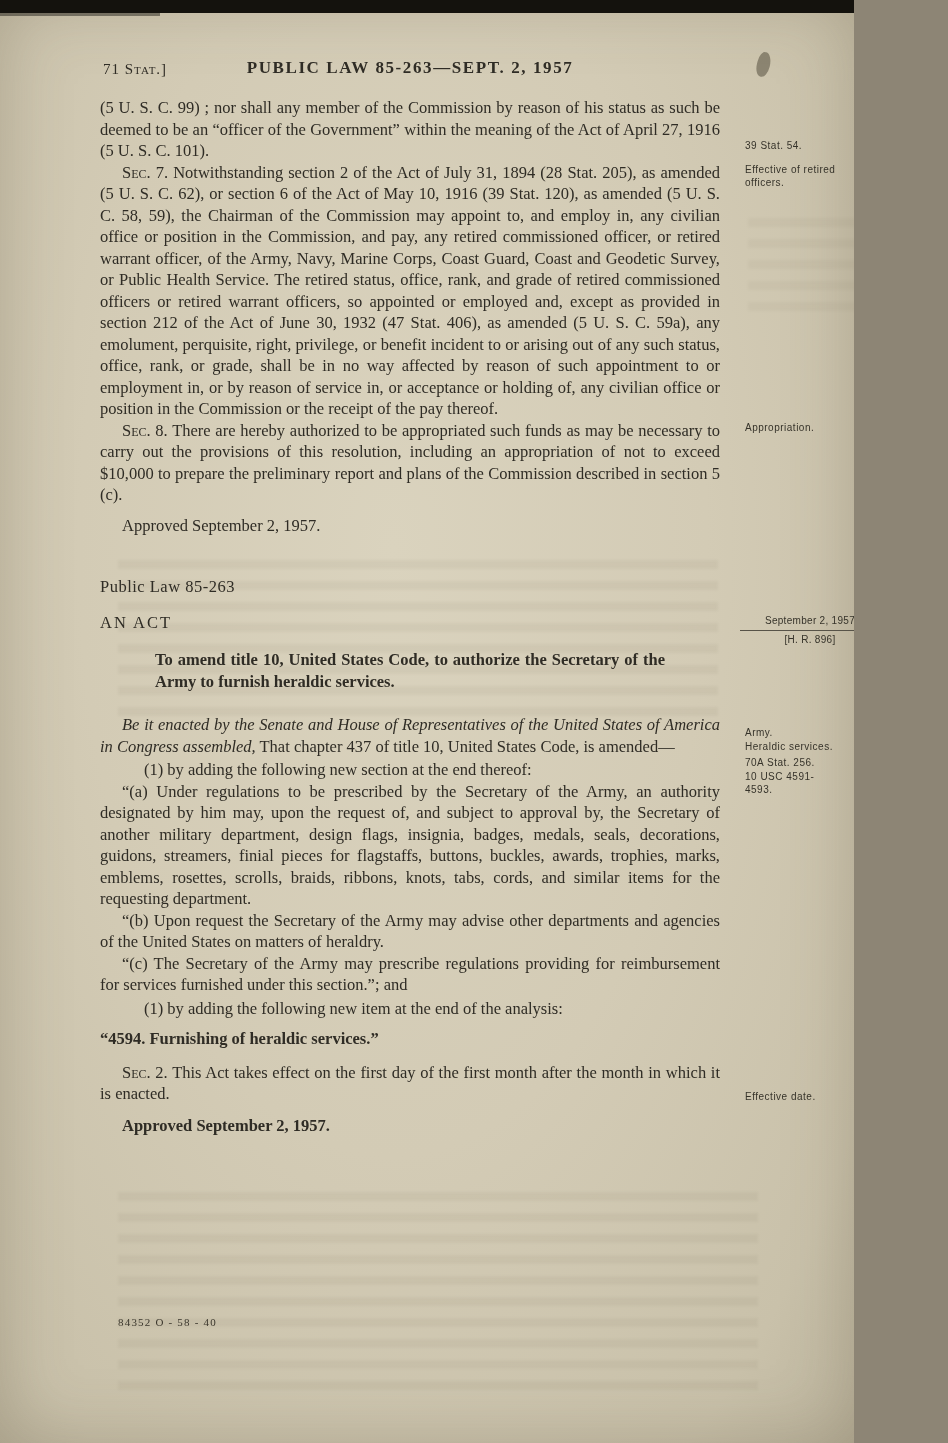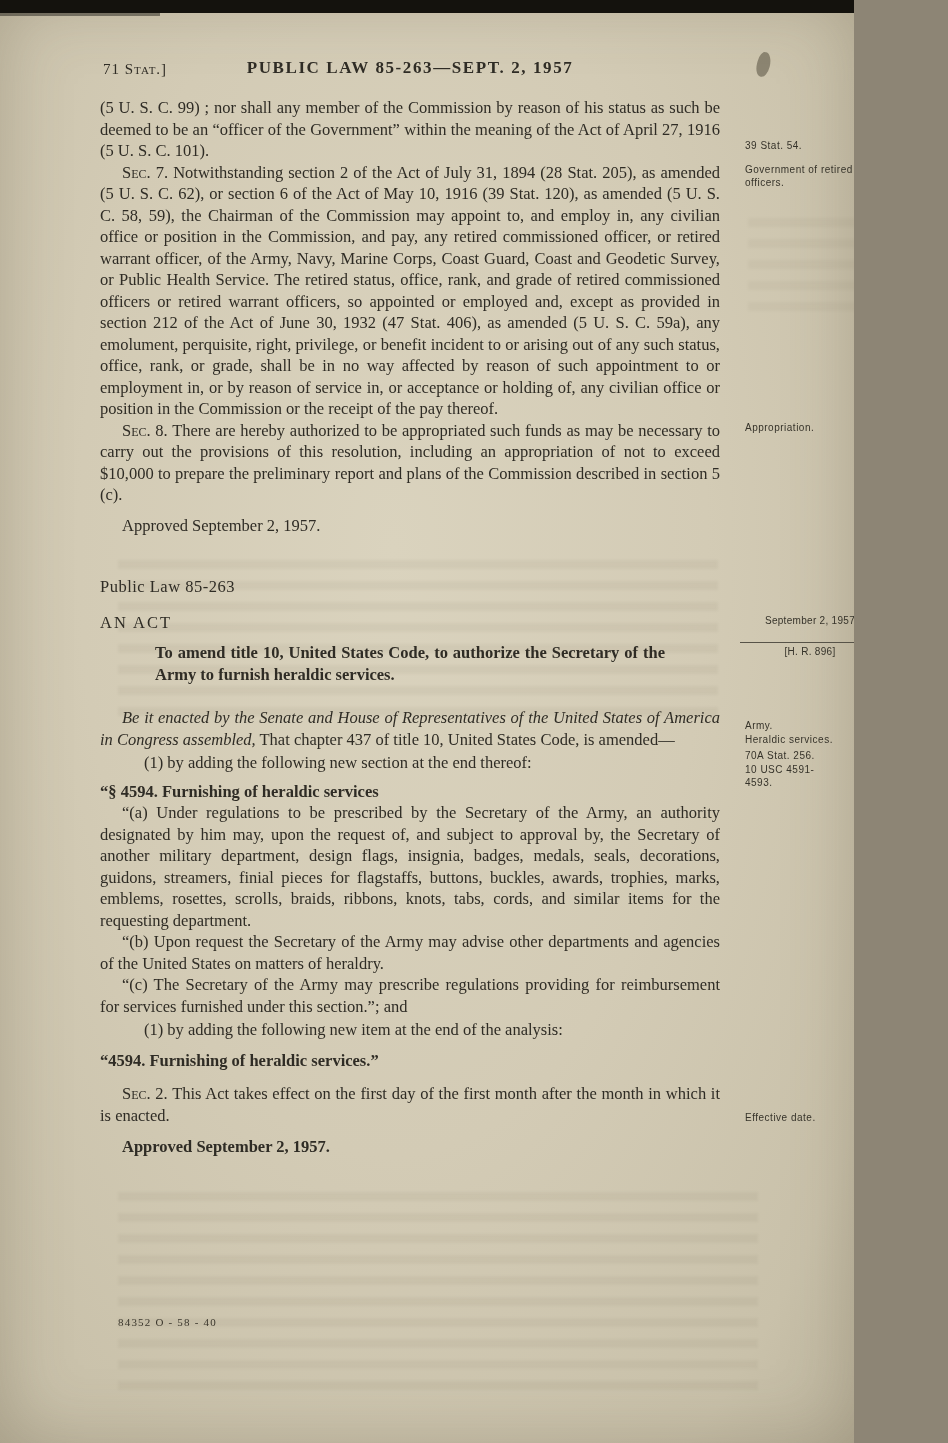--- a/index.html
+++ b/index.html
@@ -35,39 +35,39 @@
   
   .text-col { position:absolute; left:100px; top:97px; width:620px; }
   .text-col p { position:relative; font-size:16.5px; line-height:21.5px; text-align:justify; }
   .indent   { text-indent:22px; }
   .indent2  { text-indent:44px; }
   .sc { font-variant:small-caps; }
 
   .p-approved1 { margin-top:9px;  text-indent:22px; text-align:left; }
   .law-heading { margin-top:40px; font-size:19px; letter-spacing:.5px; text-align:left; }
   .an-act      { margin-top:14px; text-align:center; font-size:15px; letter-spacing:2px; }
-  .act-purpose { margin-top:9px;  text-align:center; font-weight:bold; font-size:13px; line-height:16px; padding:0 55px; }
+  .act-purpose { margin-top:16px;  text-align:center; font-weight:bold; font-size:13px; line-height:16px; padding:0 55px; }
   .p-enacting  { margin-top:22px; }
   .p-enacting em { font-style:italic; }
   .clause      { margin-top:2px; text-align:left; }
   .section-head{ margin-top:7px; font-weight:bold; font-size:16.5px; line-height:21.5px; text-align:left; }
   .analysis-item { margin-top:9px; font-size:12.5px; font-weight:bold; line-height:15px; text-align:left; }
   .p-sec2      { margin-top:12px; }
   .p-approved2 { margin-top:10px; text-indent:22px; font-weight:bold; text-align:left; }
 
   
   .mnote { position:absolute; left:645px; width:130px;
            font-family:"Liberation Sans", sans-serif; font-size:10px; line-height:13.5px;
            letter-spacing:.5px; font-weight:normal; font-style:normal; font-variant:normal;
            text-align:left; text-indent:0; color:#36332a; }
   .mn-stat39      { top:42px; }
   .mn-employment  { top:1px; width:122px; }
   .mn-appropriation { top:1px; }
   .mn-date { top:2px; left:640px; width:140px; text-align:center; letter-spacing:.3px; }
-  .mn-date .date-line { display:block; border-bottom:1px solid #575348; padding-bottom:15px; margin-bottom:2px; }
+  .mn-date .date-line { display:block; border-bottom:1px solid #575348; padding-bottom:3px; margin-bottom:2px; }
   .mn-date .bill-line { display:block; }
   .mn-army { top:12px; width:92px; }
   .mn-army span { display:block; }
   .mn-army .gap { margin-top:3px; }
   .mn-effective { top:1px;margin-top:27px; }
 
   .printer-mark { position:absolute; left:118px; top:1316px; font-size:11px; letter-spacing:1.2px; color:#3a362c; }
 </style>
 </head>
 <body>
@@ -87,21 +87,21 @@
   <main class="text-col">
 
     <p>
       <span>(5 U. S. C. 99) ; nor shall any member of the Commission by reason of his status as such be deemed to be an “officer of the Government” within the meaning of the Act of April 27, 1916 (5 U. S. C. 101).</span>
       <span class="mnote mn-stat39">39 Stat. 54.</span>
     </p>
 
     <p class="indent">
       <span class="sc">Sec. 7.</span>
       <span>Notwithstanding section 2 of the Act of July 31, 1894 (28 Stat. 205), as amended (5 U. S. C. 62), or section 6 of the Act of May 10, 1916 (39 Stat. 120), as amended (5 U. S. C. 58, 59), the Chairman of the Commission may appoint to, and employ in, any civilian office or position in the Commission, and pay, any retired commissioned officer, or retired warrant officer, of the Army, Navy, Marine Corps, Coast Guard, Coast and Geodetic Survey, or Public Health Service. The retired status, office, rank, and grade of retired commissioned officers or retired warrant officers, so appointed or employed and, except as provided in section 212 of the Act of June 30, 1932 (47 Stat. 406), as amended (5 U. S. C. 59a), any emolument, perquisite, right, privilege, or benefit incident to or arising out of any such status, office, rank, or grade, shall be in no way affected by reason of such appointment to or employment in, or by reason of service in, or acceptance or holding of, any civilian office or position in the Commission or the receipt of the pay thereof.</span>
-      <span class="mnote mn-employment">Government of retired officers.</span>
+      <span class="mnote mn-employment">Effective of retired officers.</span>
     </p>
 
     <p class="indent">
       <span class="sc">Sec. 8.</span>
       <span>There are hereby authorized to be appropriated such funds as may be necessary to carry out the provisions of this resolution, including an appropriation of not to exceed $10,000 to prepare the preliminary report and plans of the Commission described in section 5 (c).</span>
       <span class="mnote mn-appropriation">Appropriation.</span>
     </p>
 
     <p class="p-approved1">Approved September 2, 1957.</p>
 
@@ -123,21 +123,20 @@
       <span class="mnote mn-army">
         <span>Army.</span>
         <span>Heraldic services.</span>
         <span class="gap">70A Stat. 256.</span>
         <span>10 USC 4591-4593.</span>
       </span>
     </p>
 
     <p class="indent2 clause">(1) by adding the following new section at the end thereof:</p>
 
-    <p class="section-head">“§ 4594. Furnishing of heraldic services</p>
 
     <p class="indent">“(a) Under regulations to be prescribed by the Secretary of the Army, an authority designated by him may, upon the request of, and subject to approval by, the Secretary of another military department, design flags, insignia, badges, medals, seals, decorations, guidons, streamers, finial pieces for flagstaffs, buttons, buckles, awards, trophies, marks, emblems, rosettes, scrolls, braids, ribbons, knots, tabs, cords, and similar items for the requesting department.</p>
 
     <p class="indent">“(b) Upon request the Secretary of the Army may advise other departments and agencies of the United States on matters of heraldry.</p>
 
     <p class="indent">“(c) The Secretary of the Army may prescribe regulations providing for reimbursement for services furnished under this section.”; and</p>
 
     <p class="indent2 clause">(1) by adding the following new item at the end of the analysis:</p>
 
     <p class="analysis-item">“4594. Furnishing of heraldic services.”</p>

